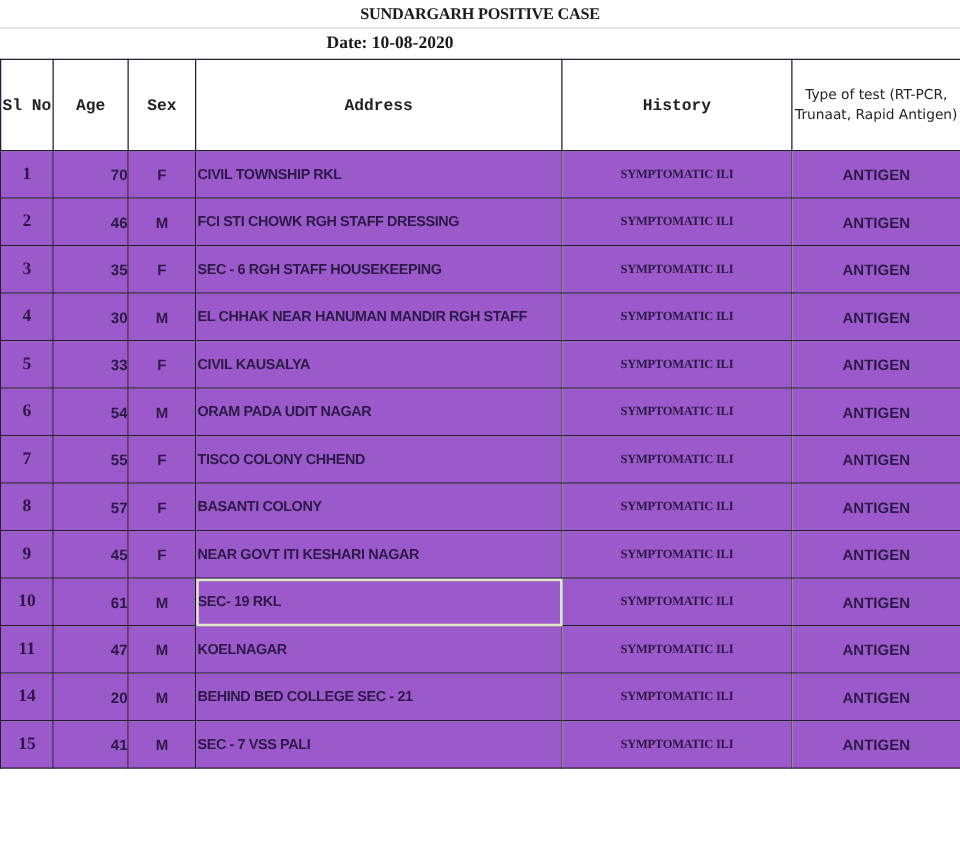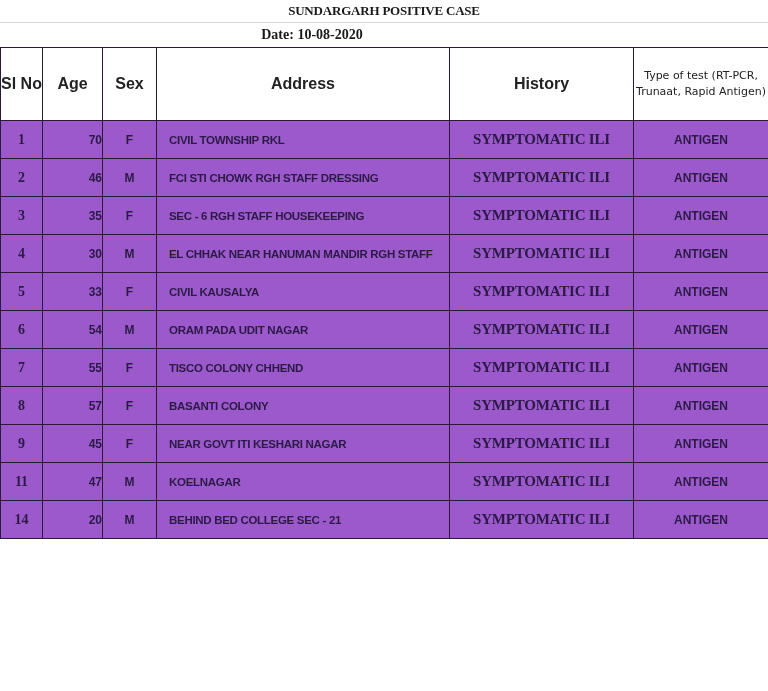--- a/index.html
+++ b/index.html
@@ -3,27 +3,27 @@
   <meta charset="utf-8">
   <style>
     html, body { margin: 0; padding: 0; background: #ffffff; }
     body { width: 768px; height: 691px; overflow: hidden; position: relative; font-family: "Liberation Sans", sans-serif; }
     .title { position: absolute; left: 0; top: 0; width: 768px; height: 22px; line-height: 22px; text-align: center;
       font-family: "Liberation Serif", serif; font-size: 13px; font-weight: bold; color: #1a1a1a; border-bottom: 1px solid #d8d8d8; letter-spacing: -0.2px; }
     .date { position: absolute; left: 0; top: 23px; width: 624px; height: 24px; line-height: 24px; text-align: center;
       font-family: "Liberation Serif", serif; font-size: 14px; font-weight: bold; color: #1a1a1a; }
     table { position: absolute; left: 0; top: 47px; border-collapse: collapse; table-layout: fixed; width: 768px; }
     th, td { border: 1px solid #2a1a3a; padding: 0; overflow: hidden; white-space: nowrap; }
-    th { background: #ffffff; height: 72px; font-family: Liberation Sans, sans-serif; font-size: 16px; font-weight: bold; color: #222; text-align: center; white-space: normal; }
+    th { background: #ffffff; height: 72px; font-family: Liberation Mono, monospace; font-size: 13px; font-weight: bold; color: #222; text-align: center; white-space: normal; }
     th.type-col { font-family: "DejaVu Sans", sans-serif; font-size: 11px; font-weight: normal; line-height: 16px; }
     td { background: #9b59cb; height: 37px; color: #2b1a45; font-weight: bold; font-size: 12px; text-align: center; font-family: "Liberation Sans", sans-serif; }
     td.slno { font-family: "Liberation Serif", serif; font-size: 14px; }
     td.age { font-size: 12px; text-align: right; }
-    td.addr { text-align: left; padding-left: 12px; font-size: 11.5px; letter-spacing: -0.3px; margin-left: 48px; }
-    td.hist { font-family: "Liberation Serif", serif; font-size: 15px; letter-spacing: -0.2px; }
+    td.addr { text-align: left; padding-left: 1px; font-size: 11.5px; letter-spacing: -0.3px; margin-left: 48px; }
+    td.hist { font-family: "Liberation Serif", serif; font-size: 10px; letter-spacing: -0.2px; }
     td.test { font-size: 12px; }
     td.selected { outline: 2px solid #dfe8c8; outline-offset: -2px; }
   </style>
 </head>
 <body>
 
 <div class="title">SUNDARGARH POSITIVE  CASE</div>
 <div class="date">Date:  10-08-2020</div>
 
 <table>
@@ -112,29 +112,45 @@
       </tr>
       <tr>
         <td class="slno">9</td>
         <td class="age">45</td>
         <td class="sex">F</td>
         <td class="addr">NEAR GOVT ITI KESHARI NAGAR</td>
         <td class="hist">SYMPTOMATIC ILI</td>
         <td class="test">ANTIGEN</td>
       </tr>
       <tr>
+        <td class="slno">10</td>
+        <td class="age">61</td>
+        <td class="sex">M</td>
+        <td class="addr selected"> SEC- 19 RKL</td>
+        <td class="hist">SYMPTOMATIC ILI</td>
+        <td class="test">ANTIGEN</td>
+      </tr>
+      <tr>
         <td class="slno">11</td>
         <td class="age">47</td>
         <td class="sex">M</td>
         <td class="addr">KOELNAGAR</td>
         <td class="hist">SYMPTOMATIC ILI</td>
         <td class="test">ANTIGEN</td>
       </tr>
       <tr>
         <td class="slno">14</td>
         <td class="age">20</td>
         <td class="sex">M</td>
         <td class="addr">BEHIND BED COLLEGE SEC - 21</td>
         <td class="hist">SYMPTOMATIC ILI</td>
         <td class="test">ANTIGEN</td>
       </tr>
+      <tr>
+        <td class="slno">15</td>
+        <td class="age">41</td>
+        <td class="sex">M</td>
+        <td class="addr">SEC - 7 VSS PALI</td>
+        <td class="hist">SYMPTOMATIC ILI</td>
+        <td class="test">ANTIGEN</td>
+      </tr>
     </tbody>
 </table>
 
 </body></html>

